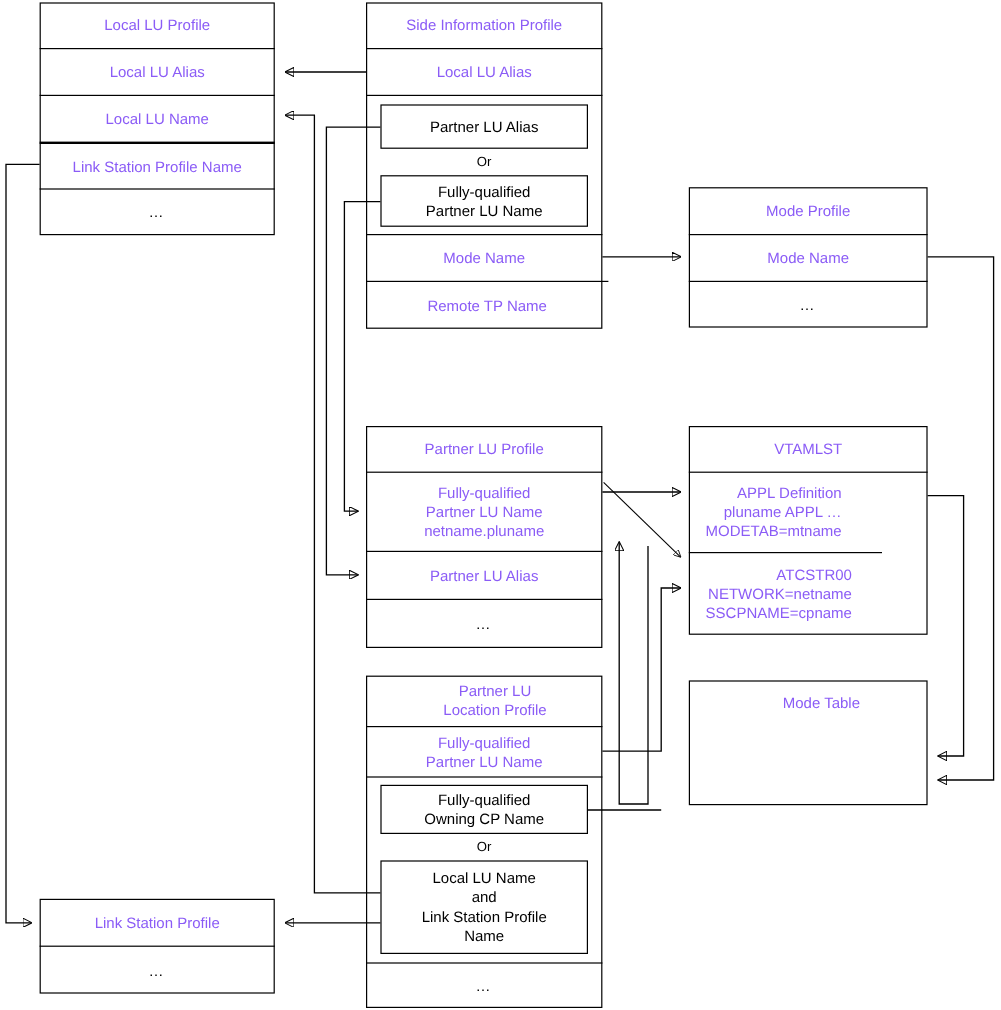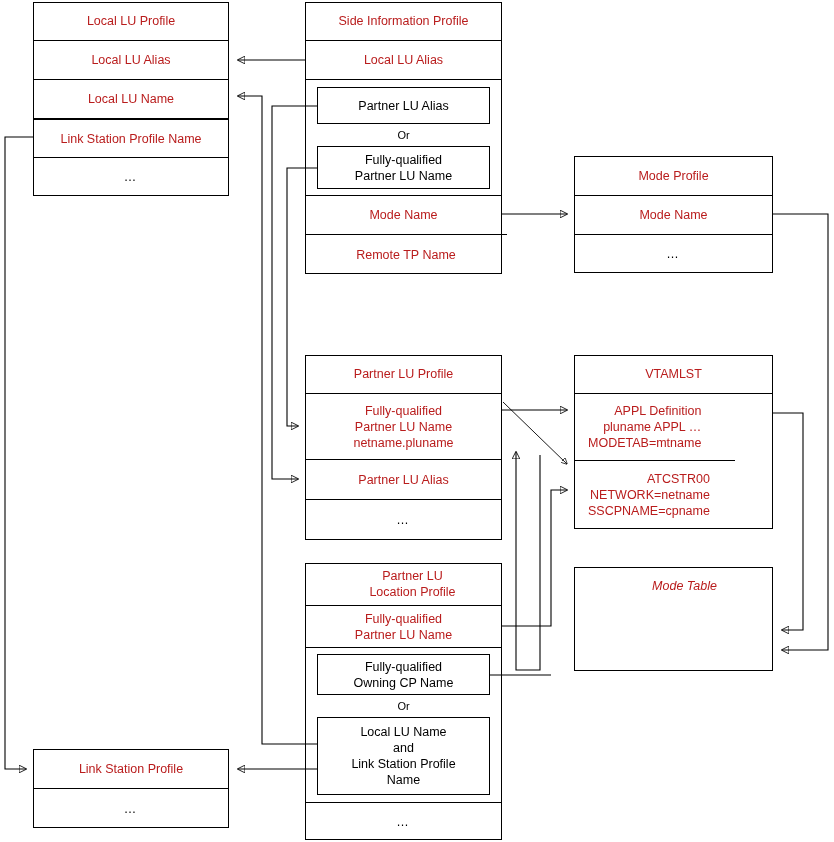--- a/index.html
+++ b/index.html
@@ -22,21 +22,21 @@
     background: transparent;
   }
   .row {
     position: absolute;
     box-sizing: border-box;
     display: flex;
     align-items: center;
     justify-content: center;
     text-align: center;
     font-size: 12.5px;
-    color: #b91c1c;
+    color: #8b5cf6;
     line-height: 1.28;
     white-space: pre-line;
   }
   .row.topline {
     border-top: 1px solid #000000;
   }
   .row.topline-thick {
     border-top: 2px solid #000000;
   }
   .row.leftalign {
@@ -150,21 +150,21 @@
 Owning CP Name</div>
   <div class="or-label" style="left:317px; top:695px; width:173px; height:22px;">Or</div>
   <div class="inner-box" style="left:317px; top:717px; width:173px; height:78px;">Local LU Name
 and
 Link Station Profile
 Name</div>
 
   <div class="row topline dots" style="left:305px; top:802px; width:197px; height:38px;">…</div>
 
   <div class="box" style="left:574px; top:567px; width:199px; height:104px;"></div>
-  <div class="row" style="left:574px; top:567px; width:221px; height:37px;font-style:italic;">Mode Table</div>
+  <div class="row" style="left:574px; top:567px; width:221px; height:37px;">Mode Table</div>
 
   <div class="box" style="left:33px; top:749px; width:196px; height:79px;"></div>
   <div class="row" style="left:33px; top:749px; width:196px; height:39px;">Link Station Profile</div>
   <div class="row topline dots" style="left:33px; top:788px; width:196px; height:40px;">…</div>
 
   <svg class="wires" viewBox="0 0 834 842" xmlns="http://www.w3.org/2000/svg">
     <defs>
       <marker id="arrL" viewBox="0 0 10 10" refX="9" refY="5" markerWidth="7" markerHeight="7" orient="auto-start-reverse">
         <path d="M 0 0 L 10 5 L 0 10 z" fill="#000000" stroke="none"></path>
       </marker>

